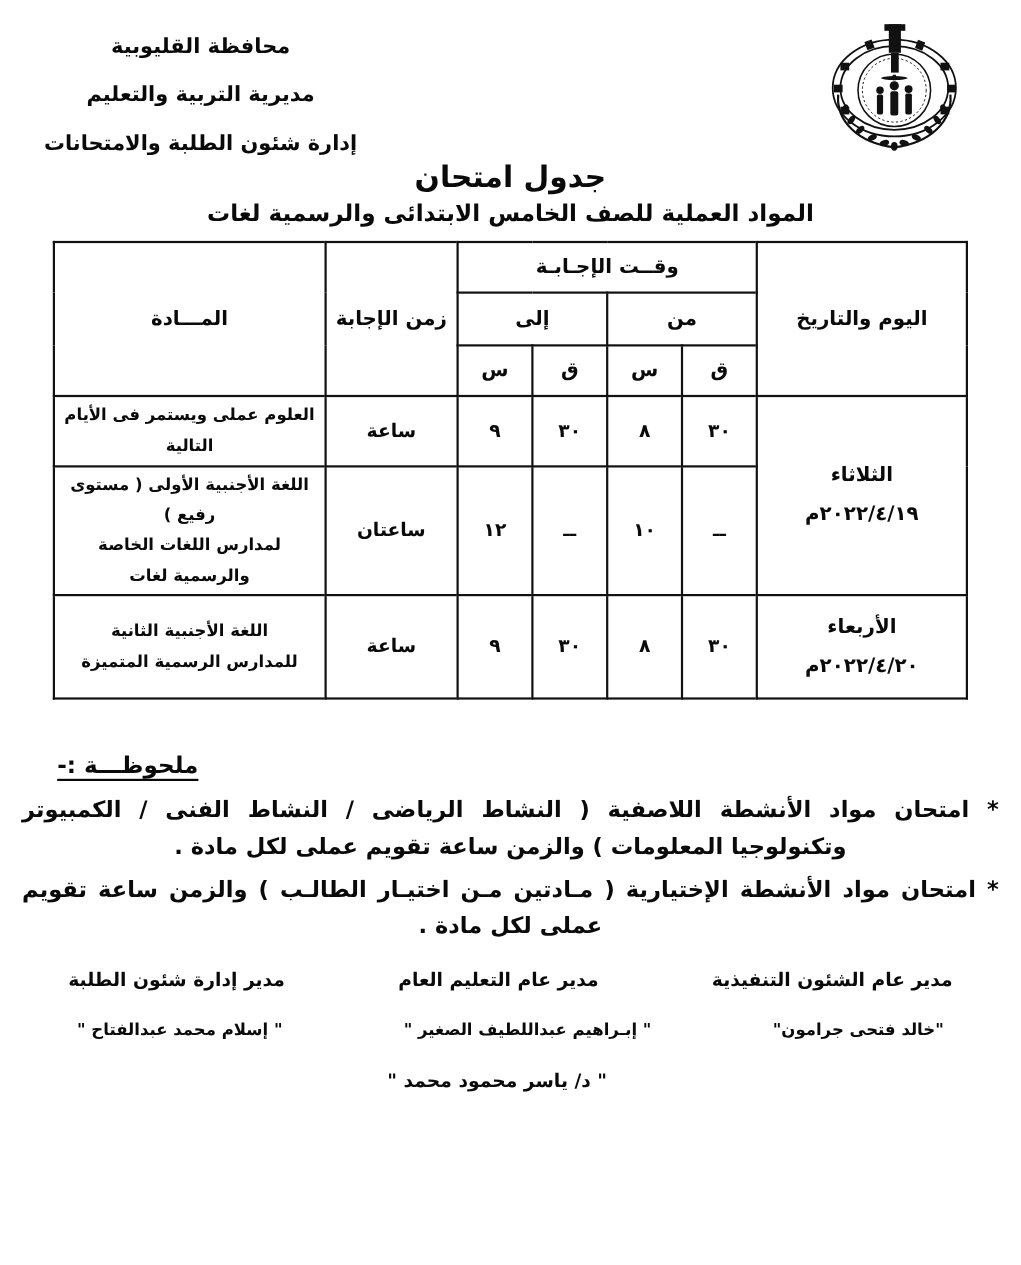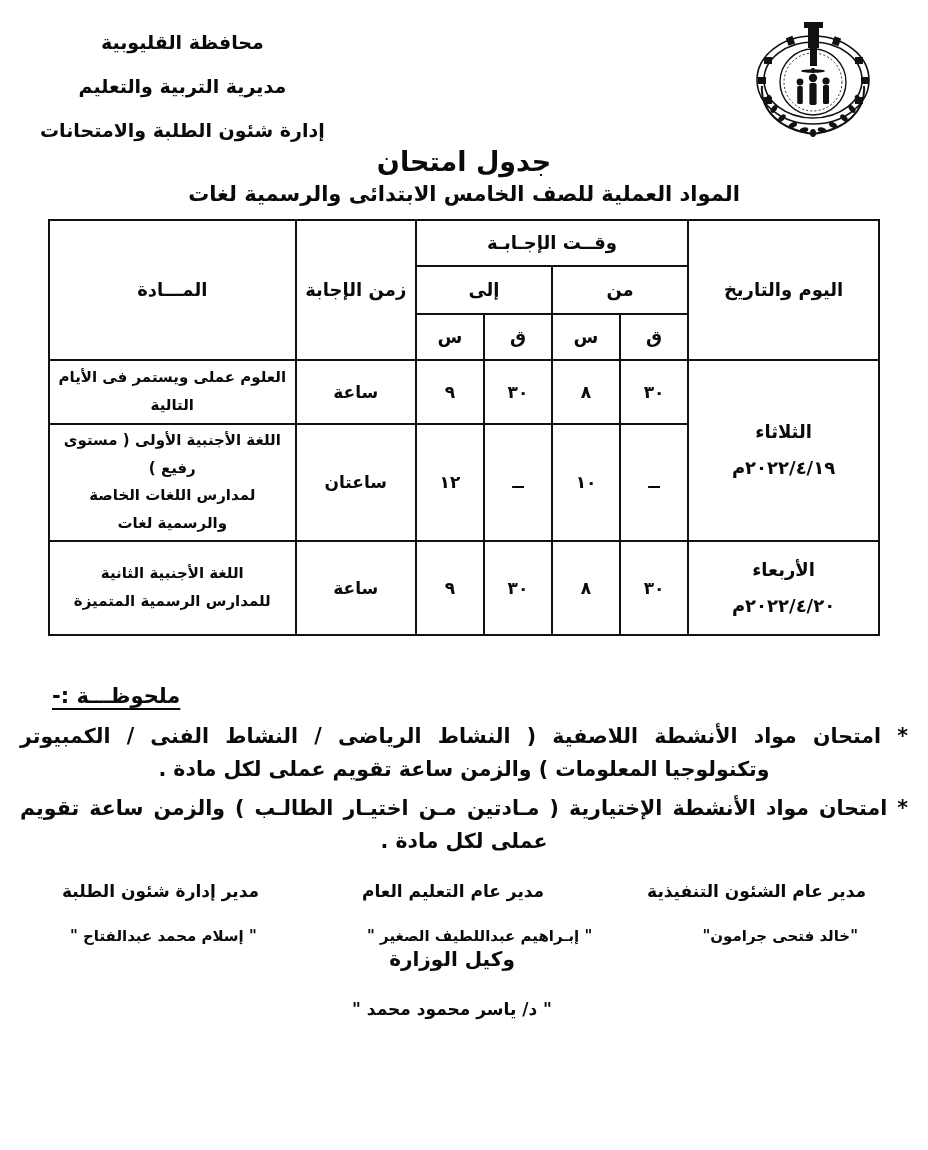--- a/index.html
+++ b/index.html
@@ -391,17 +391,16 @@
     <div>مدير إدارة شئون الطلبة</div>
   </div>
 
   <div class="sig-names">
     <div>"خالد فتحى جرامون"</div>
     <div>"  إبـراهيم عبداللطيف الصغير  "</div>
     <div>"  إسلام محمد عبدالفتاح  "</div>
   </div>
 
   <div class="ministry">
-    <div class="m-title">وكيل الوزارة</div>
     <div class="m-name">" د/ ياسر محمود محمد "</div>
   </div>
 
 </div>
 
 </body></html>

